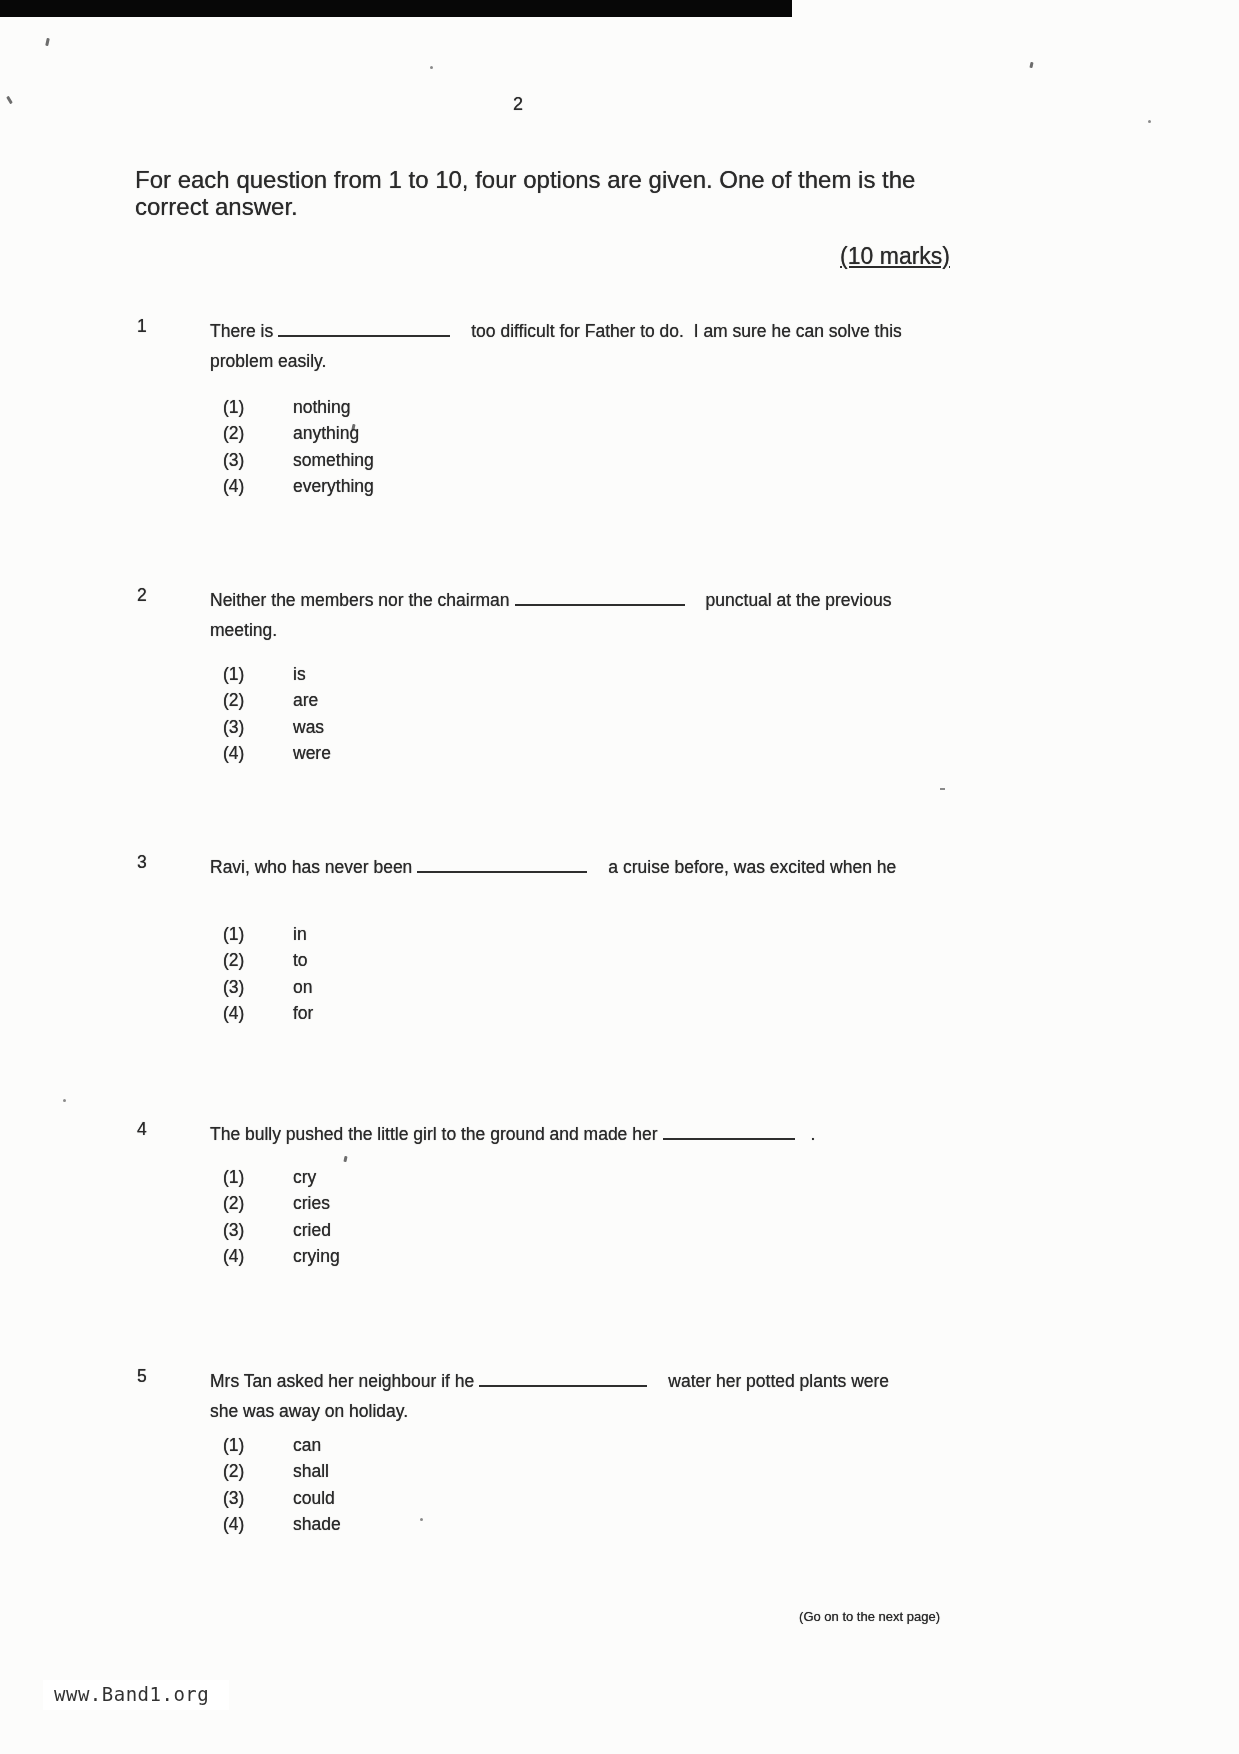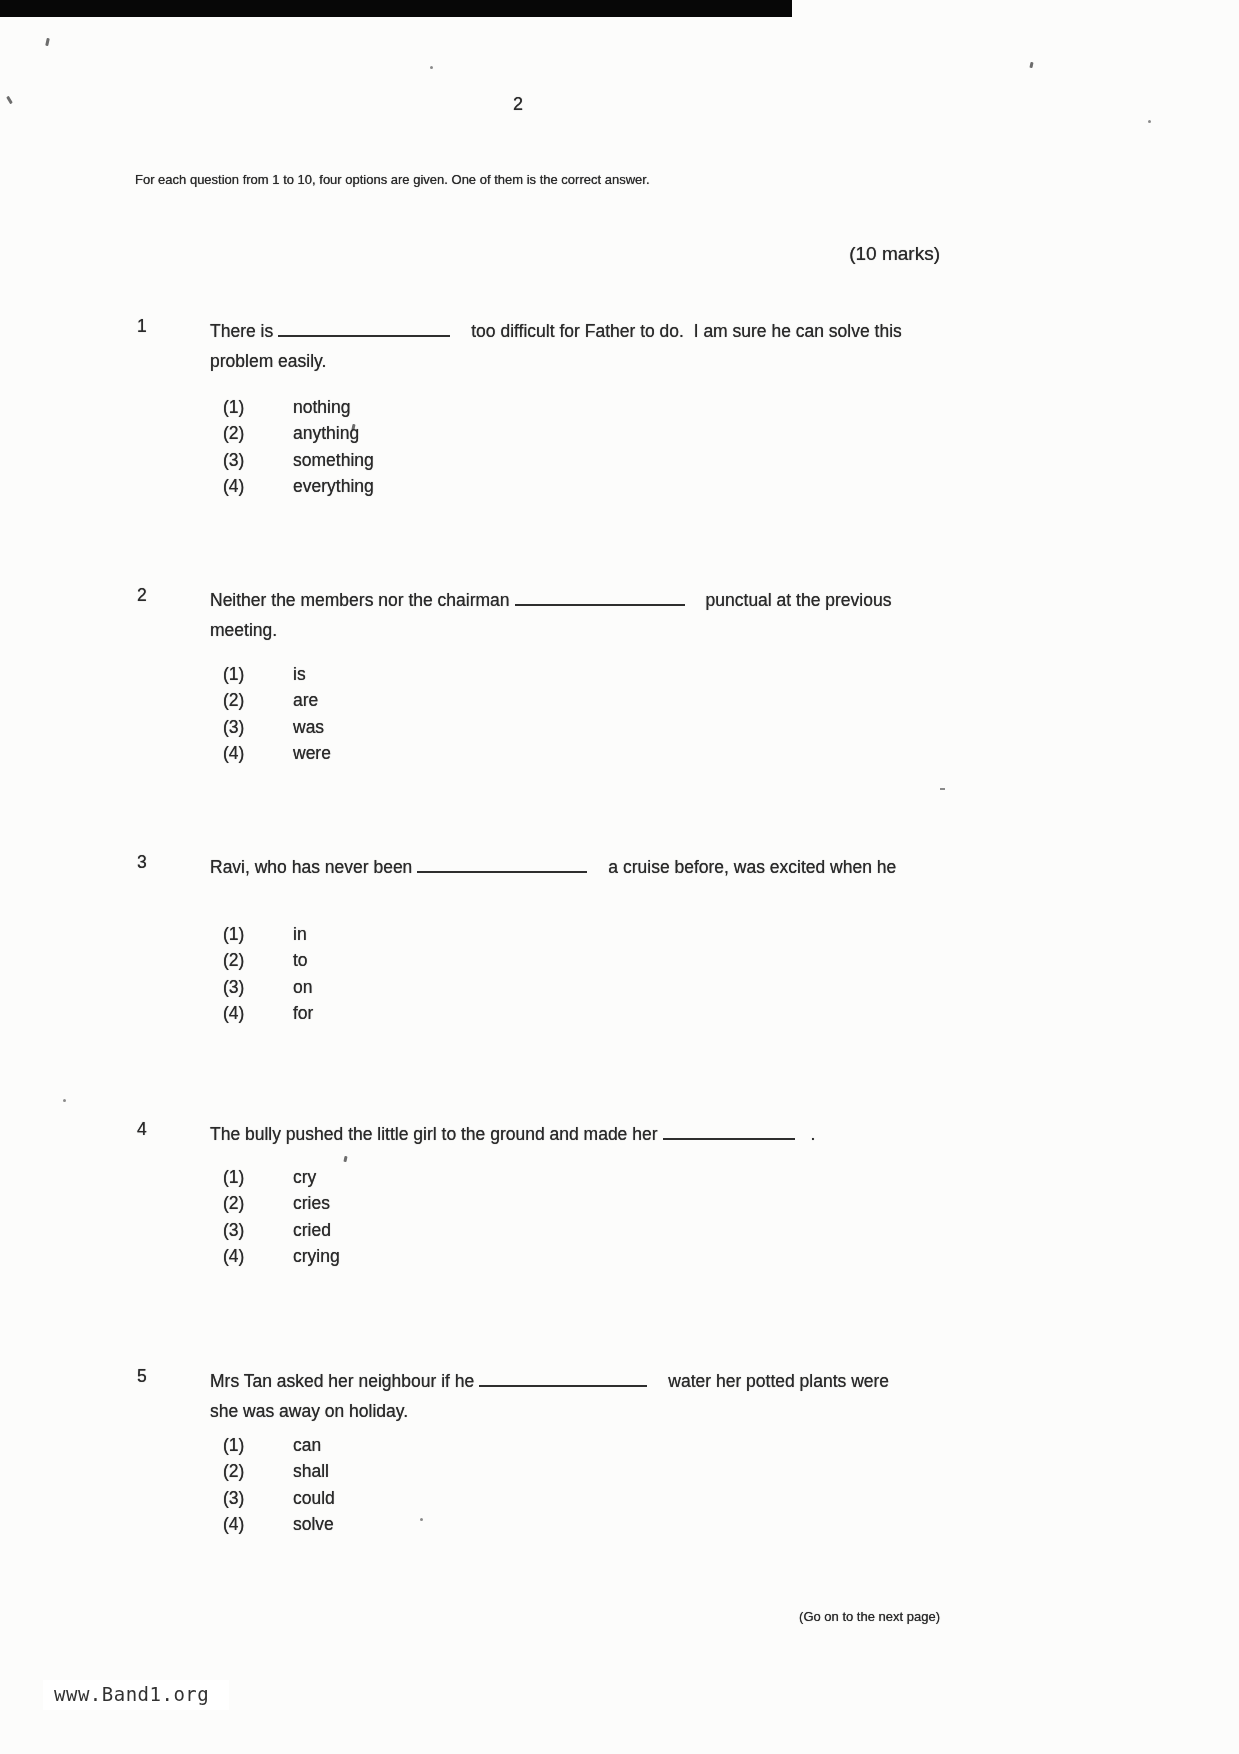--- a/index.html
+++ b/index.html
@@ -23,25 +23,26 @@
   .speck { position: absolute; background: #6d6d6d; border-radius: 1px; }
   .speck.tick { width: 3px; height: 8px; transform: rotate(12deg); }
   .speck.dot { width: 3px; height: 3px; border-radius: 50%; background:#8a8a8a; }
 
   .page-num {
     position: absolute; top: 94px; left: 498px; width: 40px;
     text-align: center; font-size: 18px;
   }
   .instructions {
     position: absolute; left: 135px; top: 166px; width: 830px;
-    font-size: 13px; line-height: 27px;
+    font-size: 24px; line-height: 27px;
   }
   .marks {
-    position: absolute; top: 243px; right: 299px;
-    font-size: 19px;
+    position: absolute; top: 243px; right: 289px;
+    font-size: 23px;
+    text-decoration: underline;
   }
 
   .question { position: absolute; left: 137px; width: 860px; font-size: 17.5px; }
   .q-num { position: absolute; left: 0; top: 0; width: 40px; }
   .q-text { position: absolute; left: 73px; top: 0; width: 760px; line-height: 30px; }
   .blank {
     display: inline-block;
     border-bottom: 2px solid #2e2e2e;
     height: 15px;
     margin: 0 5px;
@@ -206,21 +207,21 @@
     <div class="opt-row">
         <span class="opt-num">(2)</span>
         <span>shall</span>
       </div>
     <div class="opt-row">
         <span class="opt-num">(3)</span>
         <span>could</span>
       </div>
     <div class="opt-row">
         <span class="opt-num">(4)</span>
-        <span>solve</span>
+        <span>shade</span>
       </div>
   </div>
 
   <div class="go-on txt">(Go on to the next page)</div>
 
   <div class="watermark">www.Band1.org</div>
 
 </div>
 
 </body></html>

